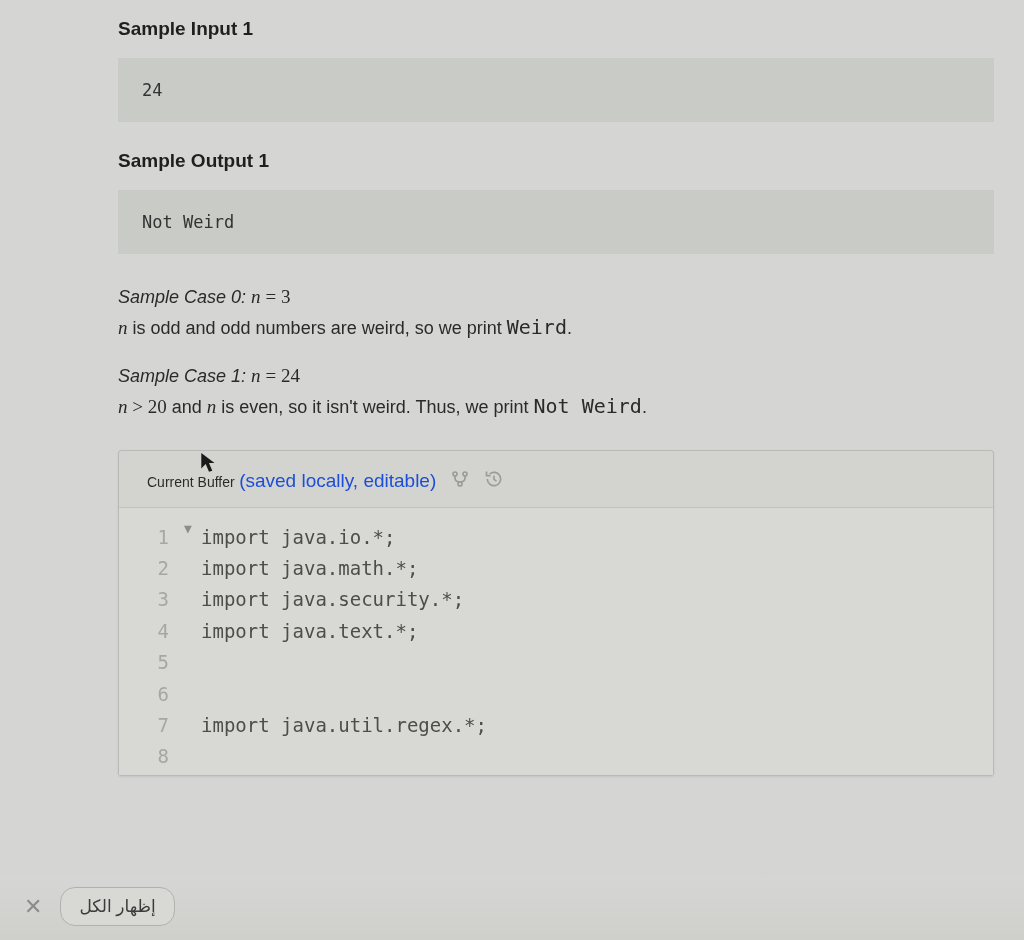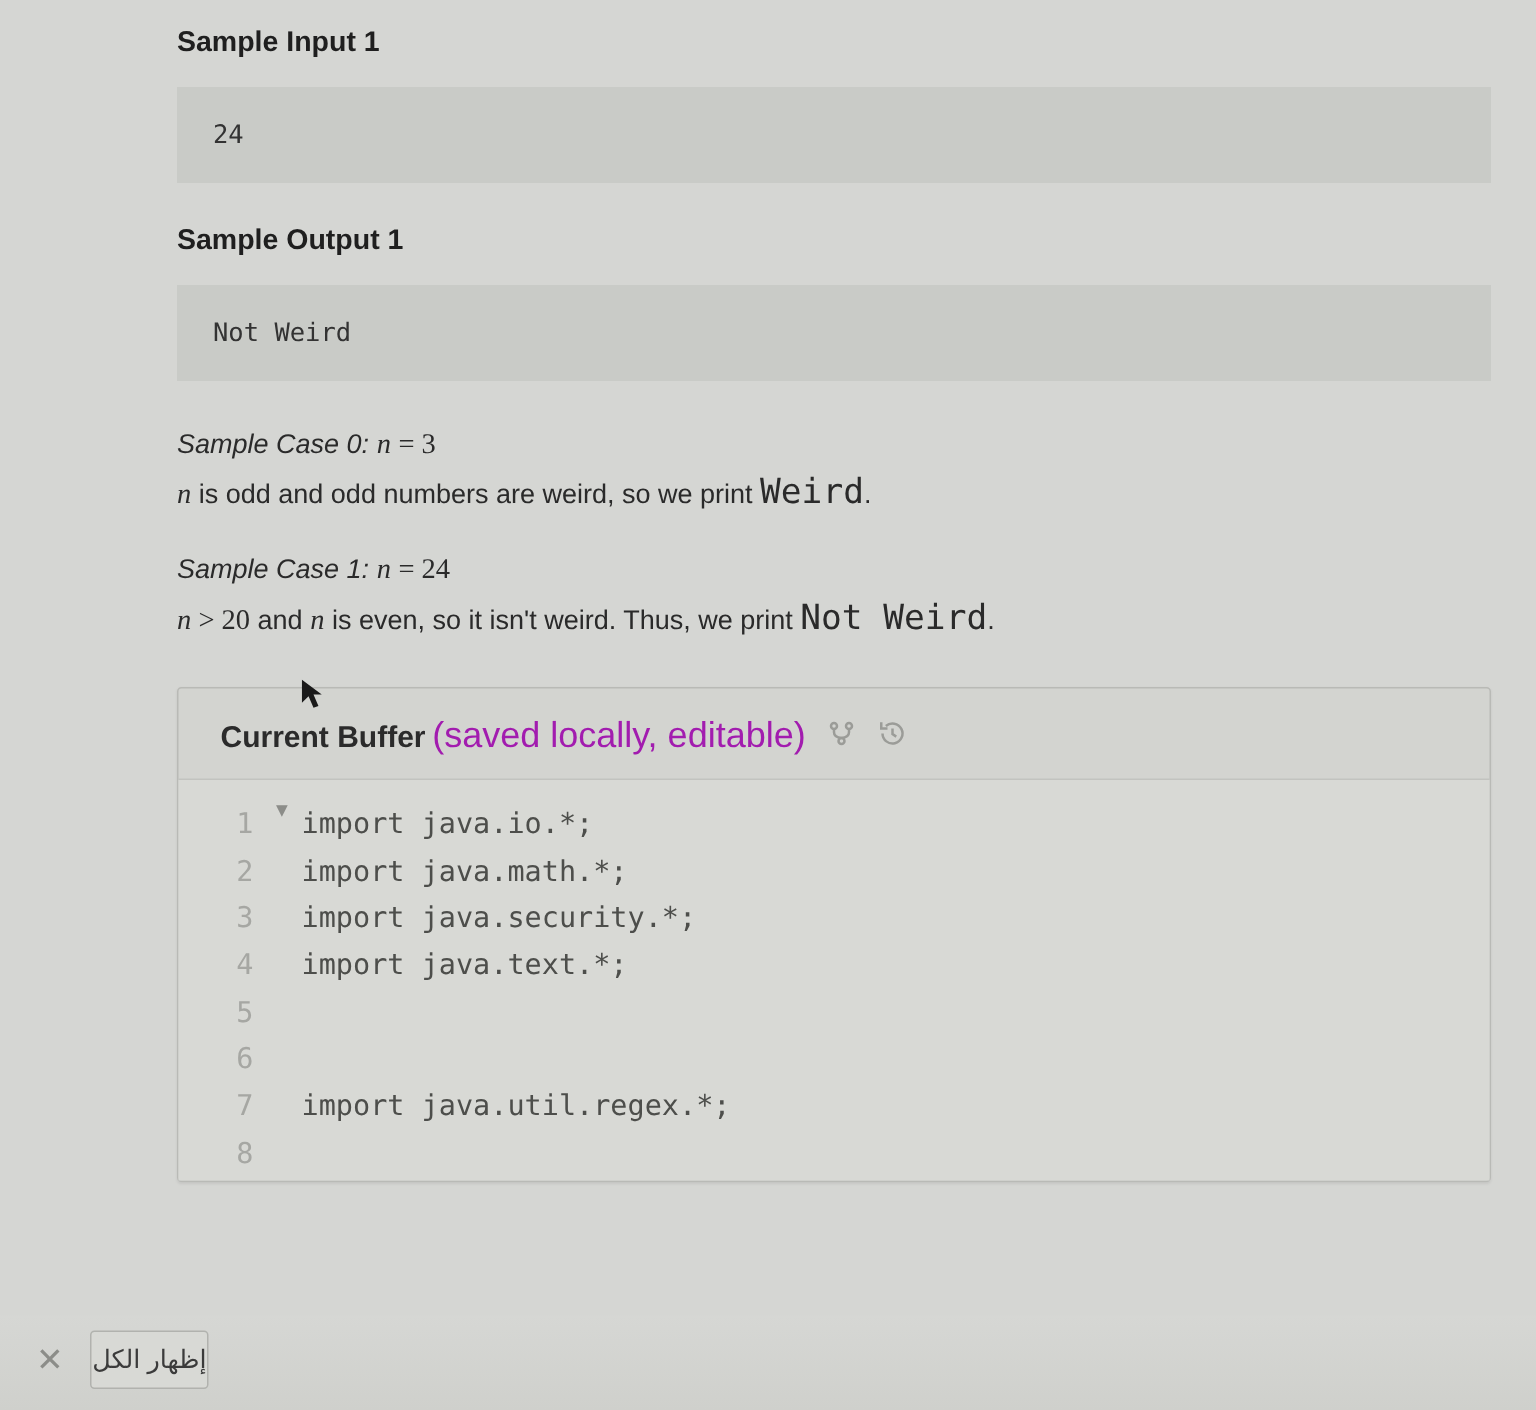--- a/index.html
+++ b/index.html
@@ -42,46 +42,46 @@
       font-family: "Times New Roman", serif;
       font-style: italic;
       font-size: 19px;
     }
     .math-num {
       font-family: "Times New Roman", serif;
       font-size: 19px;
     }
     .inline-code {
       font-family: "DejaVu Sans Mono","Courier New", monospace;
-      font-size: 23px;
+      font-size: 20px;
     }
     .para { margin-bottom: 18px; }
 
     .editor-panel {
       border: 1px solid #b9bab6;
       border-radius: 3px;
       background: #d3d4d0;
       margin-top: 28px;
       box-shadow: 0 1px 2px rgba(0,0,0,.08);
     }
     .editor-header {
       padding: 18px 28px 14px 28px;
       display: flex;
       align-items: center;
       gap: 14px;
       border-bottom: 1px solid #c2c3bf;
     }
     .editor-title-strong {
-      font-weight: bold;
-      font-size: 20px;
+      font-weight: normal;
+      font-size: 14px;
       color: #2b2b2b;
     }
     .editor-title-sub {
-      font-size: 24px;
-      color: #a21caf;
+      font-size: 19px;
+      color: #1d4ed8;
       text-align: center;
     }
     .editor-icons {
       display: flex;
       gap: 14px;
       color: #9b9c98;
     }
     .editor-icons svg { width: 20px; height: 20px; }
 
     .editor-body {
@@ -139,22 +139,22 @@
       background: linear-gradient(#d6d7d4,#cfd0cc);
     }
     .close-x {
       color: #8c8d89;
       font-size: 22px;
       line-height: 1;
       padding: 2px 4px;
     }
     .show-all-btn {
       border: 1px solid #b1b2ae;
-      border-radius: 3px;
-      padding: 8px 0;
+      border-radius: 15px;
+      padding: 8px 18px;
       font-size: 17px;
       color: #3b3b3b;
       background: #d8d9d5;
       direction: rtl;
     }
   </style>
 </head>
 <body>
 
 <div class="content">

